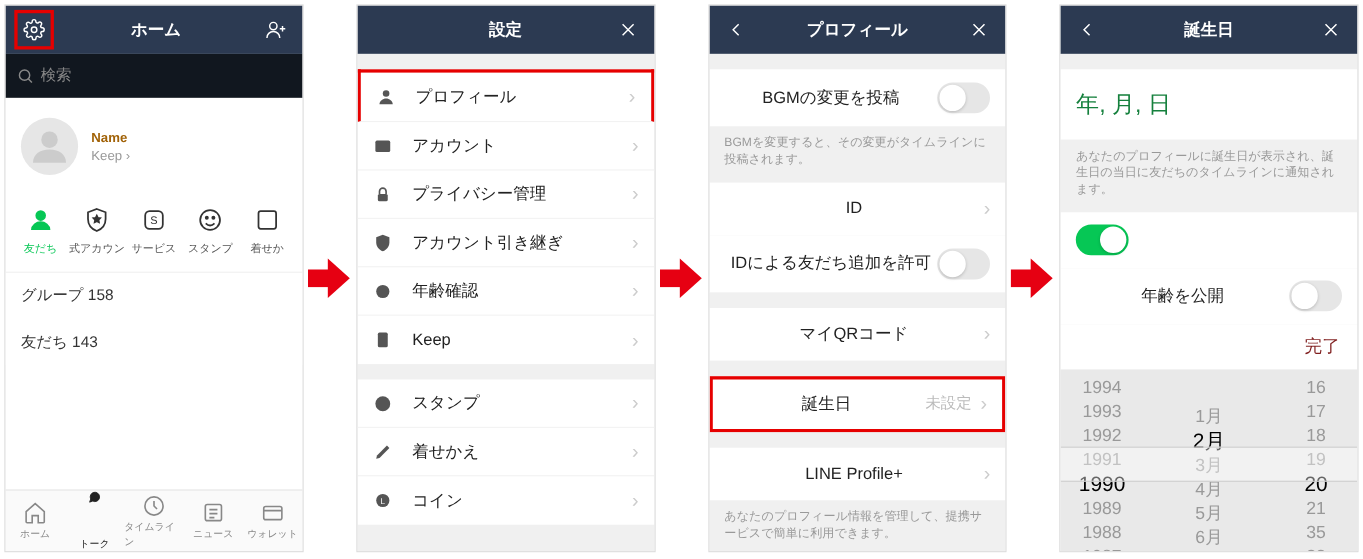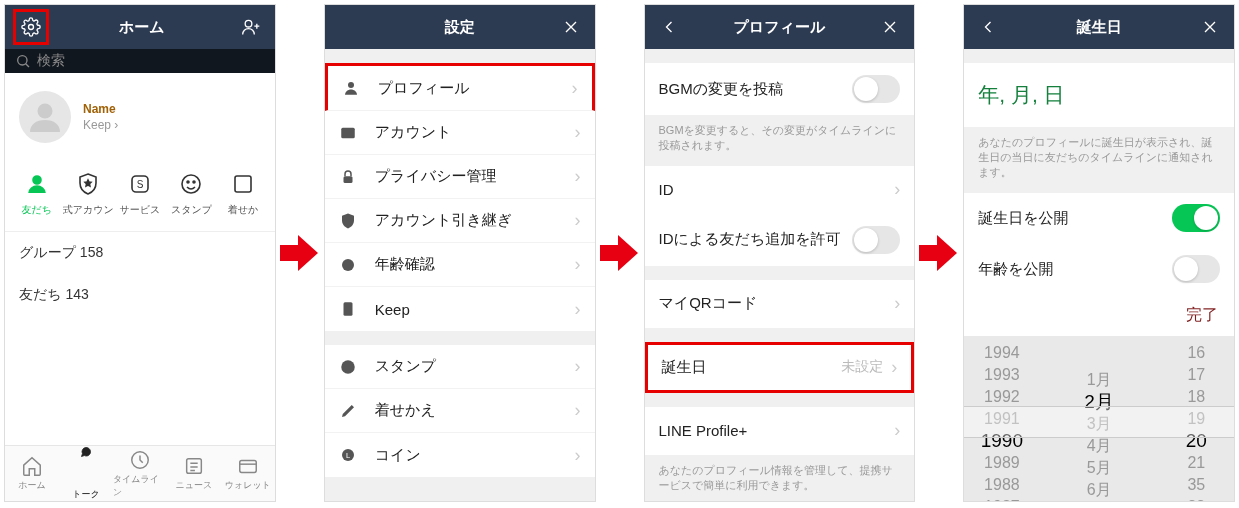--- a/index.html
+++ b/index.html
@@ -3,21 +3,21 @@
 <meta charset="utf-8">
 <style>
   * { box-sizing: border-box; margin: 0; padding: 0; font-family: -apple-system, "Hiragino Sans", sans-serif; }
   body { background: #fff; display: flex; gap: 10px; padding: 4px; }
   .phone { width: 290px; height: 498px; border: 1px solid #ddd; background: #f7f7f7; display: flex; flex-direction: column; overflow: hidden; position: relative; }
   .header { background: #2c3a52; color: #fff; height: 44px; display: flex; align-items: center; justify-content: space-between; padding: 0 8px; flex-shrink: 0; }
   .header-title { font-size: 15px; font-weight: 600; flex: 1; text-align: center; }
   .header-icon { width: 32px; height: 32px; display: flex; align-items: center; justify-content: center; color: #fff; }
   .header-icon svg { width: 20px; height: 20px; stroke: #fff; fill: none; stroke-width: 1.6; }
   .highlight-red { border: 3px solid #e60000; }
-  .search-bar { background: #11171f; height: 24px; display: flex; align-items: center; padding: 0 10px; color: #888; font-size: 14px; }
+  .search-bar { background: #11171f; height: 40px; display: flex; align-items: center; padding: 0 10px; color: #888; font-size: 14px; }
   .search-bar svg { width: 16px; height: 16px; margin-right: 6px; stroke: #888; fill: none; stroke-width: 2; }
   .content { flex: 1; background: #fff; overflow: hidden; }
   .profile-row { display: flex; align-items: center; padding: 18px 14px; }
   .avatar { width: 52px; height: 52px; border-radius: 50%; background: #e6e6e6; display: flex; align-items: center; justify-content: center; margin-right: 12px; }
   .avatar svg { width: 36px; height: 36px; fill: #ccc; }
   .profile-name { font-size: 12px; font-weight: 600; color: #a16207; }
   .profile-keep { font-size: 12px; color: #999; margin-top: 2px; }
   .tabs-row { display: flex; padding: 8px 6px 14px; }
   .tab-item { flex: 1; display: flex; flex-direction: column; align-items: center; font-size: 10px; color: #555; overflow: hidden; }
   .tab-item.active .tab-icon svg { stroke: #06c755; fill: #06c755; }
@@ -36,21 +36,21 @@
   .settings-list { background: #f0f0f0; }
   .settings-group { background: #fff; margin-bottom: 14px; }
   .settings-item { height: 44px; display: flex; align-items: center; padding: 0 14px; font-size: 15px; color: #222; border-bottom: 1px solid #f2f2f2; }
   .settings-item:last-child { border-bottom: none; }
   .settings-icon { width: 26px; display: flex; align-items: center; margin-right: 10px; }
   .settings-icon svg { width: 18px; height: 18px; fill: #555; }
   .settings-label { flex: 1; }
   .chev { color: #ccc; font-size: 18px; }
 
   .plist-item { min-height: 48px; display: flex; align-items: center; padding: 12px 14px; background: #fff; font-size: 15px; color: #222; }
-  .plist-label { flex: 1; }
+  .plist-label { flex: 1; text-align: center; }
   .plist-value { color: #bbb; font-size: 14px; margin-right: 8px; }
   .plist-note { font-size: 11px; color: #999; padding: 8px 14px 12px; background: #f0f0f0; line-height: 1.4; }
   .toggle { width: 48px; height: 28px; border-radius: 14px; background: #e6e6e6; position: relative; flex-shrink: 0; }
   .toggle::after { content: ""; position: absolute; width: 24px; height: 24px; border-radius: 50%; background: #fff; top: 2px; left: 2px; box-shadow: 0 1px 3px rgba(0,0,0,0.2); }
   .toggle.on { background: #06c755; }
   .toggle.on::after { left: 22px; }
   .sep { height: 14px; background: #f0f0f0; }
 
   .bday-input { padding: 18px 14px; background: #fff; font-size: 21px; color: #15803d; }
   .done-row { text-align: right; padding: 10px 16px; background: #fff; color: #7f1d1d; font-size: 16px; font-weight: 500; }
@@ -364,21 +364,20 @@
         <svg viewBox="0 0 24 24">
           <path d="M6 6l12 12M6 18L18 6"></path>
         </svg>
       </div>
   </div>
   <div class="content" style="background:#f0f0f0;display:flex;flex-direction:column">
     <div class="sep"></div>
     <div class="bday-input">年, 月, 日</div>
     <div class="plist-note">あなたのプロフィールに誕生日が表示され、誕生日の当日に友だちのタイムラインに通知されます。</div>
     <div class="plist-item">
-      <div class="plist-label">誕生日を公開</div>
       <div class="toggle on"></div>
     </div>
     <div class="plist-item">
       <div class="plist-label">年齢を公開</div>
       <div class="toggle"></div>
     </div>
     <div style="flex:1;background:#f0f0f0"></div>
     <div class="done-row">完了</div>
     <div class="picker">
       <div class="picker-band"></div>

